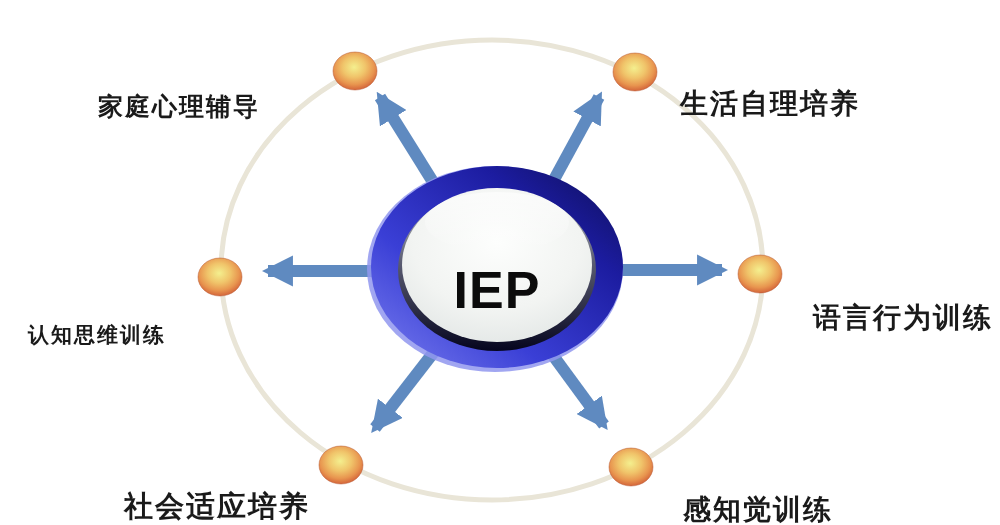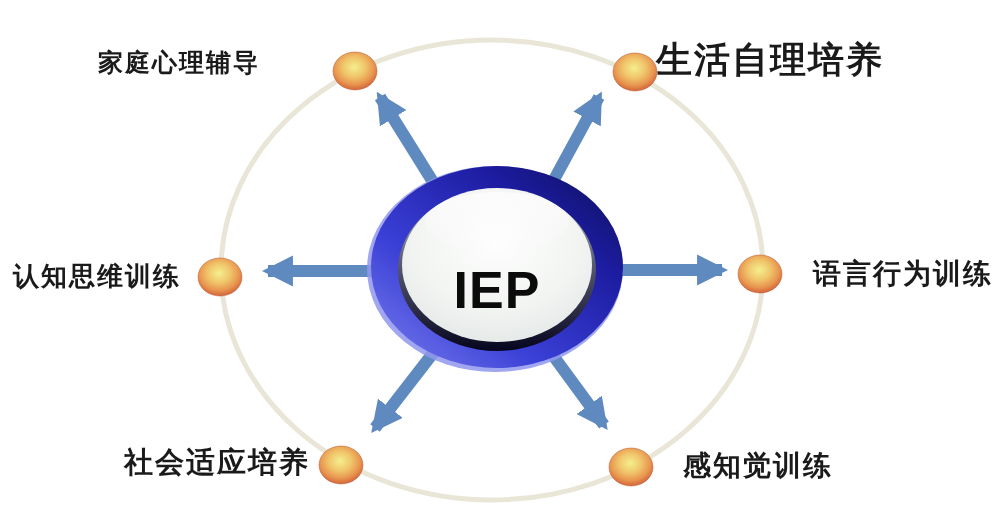--- a/index.html
+++ b/index.html
@@ -21,24 +21,25 @@
     top: 0;
   }
   .node-label {
     position: absolute;
     transform: translate(-50%, -50%);
     font-weight: 700;
     color: #1a1a1a;
     white-space: nowrap;
     letter-spacing: 2px;
     font-family: "Liberation Serif", "DejaVu Serif", serif;
+    margin-top: 44px;
   }
   .lbl-top-left     { left: 179px; top: 62px;  font-size: 25px; }
-  .lbl-top-right    { left: 770px; top: 60px;  font-size: 36px; }
-  .lbl-left         { left: 97px;  top: 276px; font-size: 26px; }
+  .lbl-top-right    { left: 770px; top: 60px;  font-size: 28px; }
+  .lbl-left         { left: 97px;  top: 291px; font-size: 21px; }
   .lbl-right        { left: 903px; top: 274px; font-size: 28px; text-align: center; }
   .lbl-bottom-left  { left: 217px; top: 463px; font-size: 29px; }
   .lbl-bottom-right { left: 758px; top: 466px; font-size: 28px; }
   .center-text {
     font-family: "Liberation Sans", "DejaVu Sans", sans-serif;
     font-weight: 700;
     letter-spacing: 1px;
   }
 </style>
 </head>

